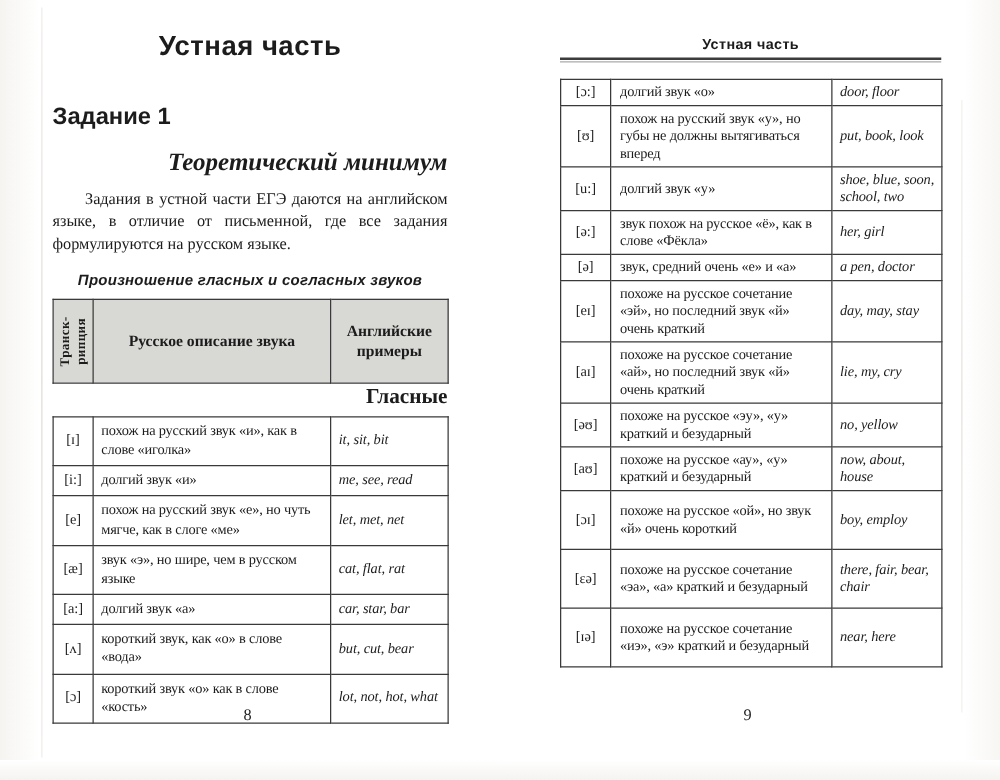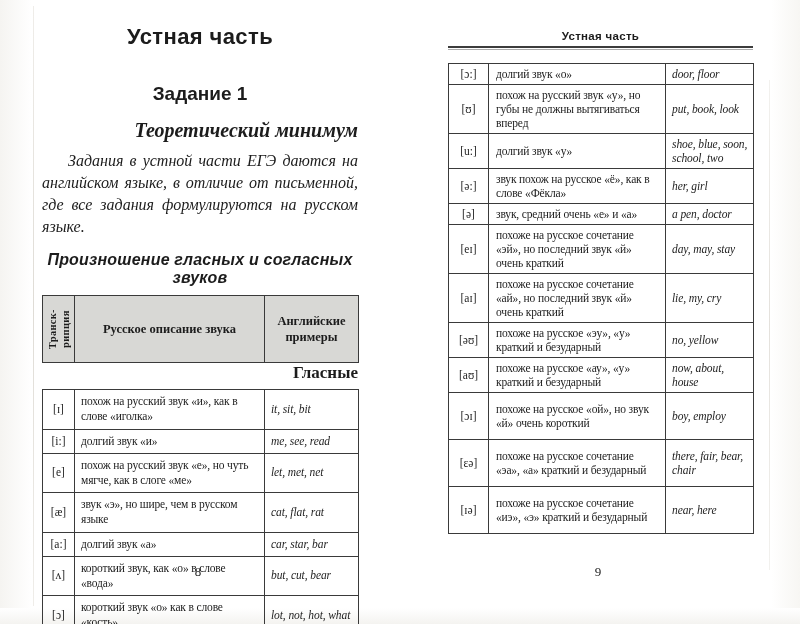--- a/index.html
+++ b/index.html
@@ -22,27 +22,27 @@
 
   
   .page{position:absolute;top:0;}
   .page-left{left:42px;top:24px;width:316px;}
   .page-right{left:448px;top:30px;width:305px;}
 
   h1,h2,h3,h4,p{margin:0;}
   h1{font-family:"Liberation Sans",sans-serif;font-weight:bold;font-size:22px;
      text-align:center;letter-spacing:.4px;}
   h2{font-family:"Liberation Sans",sans-serif;font-weight:bold;font-size:19px;
-     text-align:center;margin-top:33px;}
+     margin-top:33px;}
   h3{font-family:Liberation Serif, serif;font-weight:bold;font-style:italic;
      font-size:20px;text-align:right;margin-top:14px;}
-  p.intro{font-size:16px;line-height:1.38;text-align:justify;text-indent:26px;
-     margin-top:8px;font-style:italic;}
+  p.intro{font-size:13px;line-height:1.38;text-align:justify;text-indent:26px;
+     margin-top:8px;}
   h4{font-family:"Liberation Sans",sans-serif;font-weight:bold;font-style:italic;
-     font-size:16px;text-align:center;margin-top:13px;letter-spacing:.2px;}
+     font-size:12px;text-align:center;margin-top:13px;letter-spacing:.2px;}
 
   
   table.tbl{border-collapse:collapse;table-layout:fixed;width:100%;}
   table.tbl td{border:1px solid var(--border,#3a3a3a);vertical-align:middle;}
 
   table.header-tbl{margin-top:8px;}
   table.header-tbl td{background:var(--header-bg,#d8d8d5);height:64px;
     text-align:center;font-weight:bold;font-size:12.5px;line-height:1.3;}
   td.pre{white-space:pre-line;}
   .rot-cell{padding:0;}

